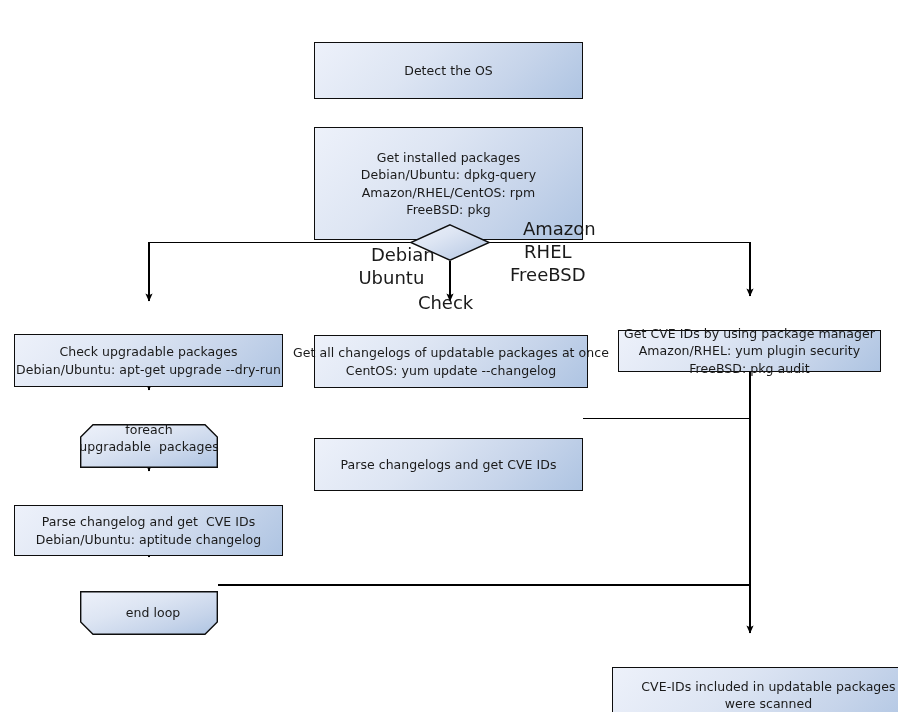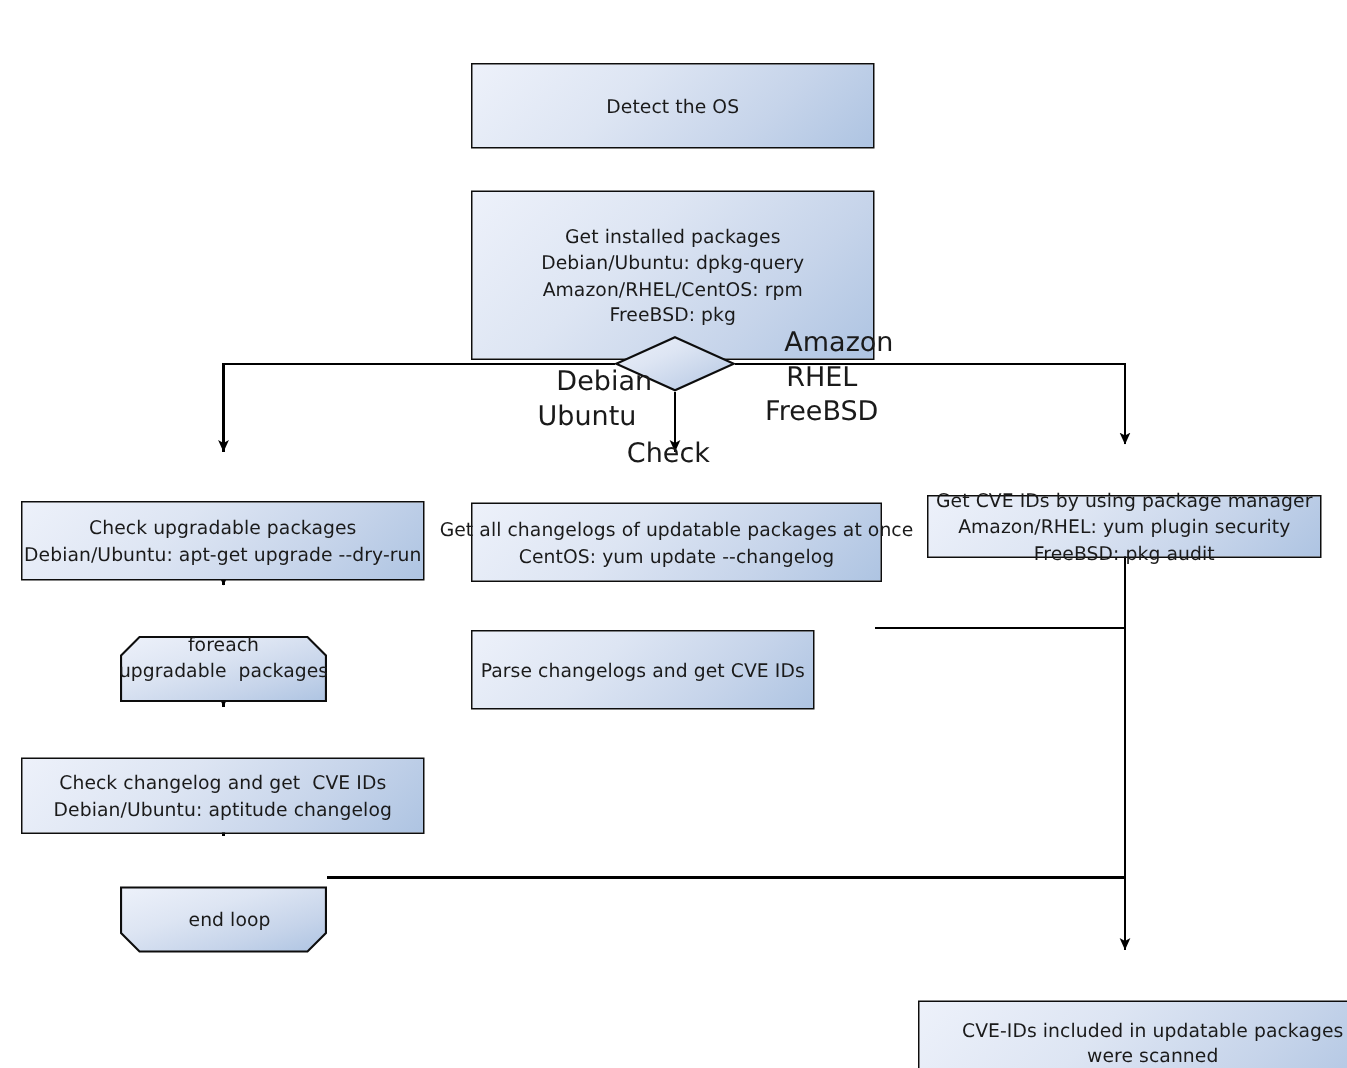--- a/index.html
+++ b/index.html
@@ -148,26 +148,26 @@
   </div>
 
   <div class="node" style="left:80px; top:396px; width:138px; height:28px;">
     <svg class="shape-svg" width="138" height="44" viewBox="0 0 138 44">
       <polygon points="0.7,13 13,0.7 125,0.7 137.3,13 137.3,43.3 0.7,43.3" fill="url(#nodeGrad)" stroke="#0d0d0d" stroke-width="1.4"></polygon>
     </svg>
     <span class="node-label">foreach
 upgradable  packages</span>
   </div>
 
-  <div class="node proc" style="left:314px; top:392px; width:229px; height:53px;">
+  <div class="node proc" style="left:314px; top:410px; width:269px; height:53px;">
     <span class="node-label">Parse changelogs and get CVE IDs</span>
   </div>
 
   <div class="node proc" style="left:14px; top:477px; width:269px; height:51px;">
-    <span class="node-label">Check changelog and get  CVE IDs
+    <span class="node-label">Parse changelog and get  CVE IDs
 Debian/Ubuntu: aptitude changelog</span>
   </div>
 
   <div class="node" style="left:80px; top:563px; width:146px; height:44px;">
     <svg class="shape-svg" width="138" height="44" viewBox="0 0 138 44">
       <polygon points="0.7,0.7 137.3,0.7 137.3,31 125,43.3 13,43.3 0.7,31" fill="url(#nodeGrad)" stroke="#0d0d0d" stroke-width="1.4"></polygon>
     </svg>
     <span class="node-label">end loop</span>
   </div>
 

